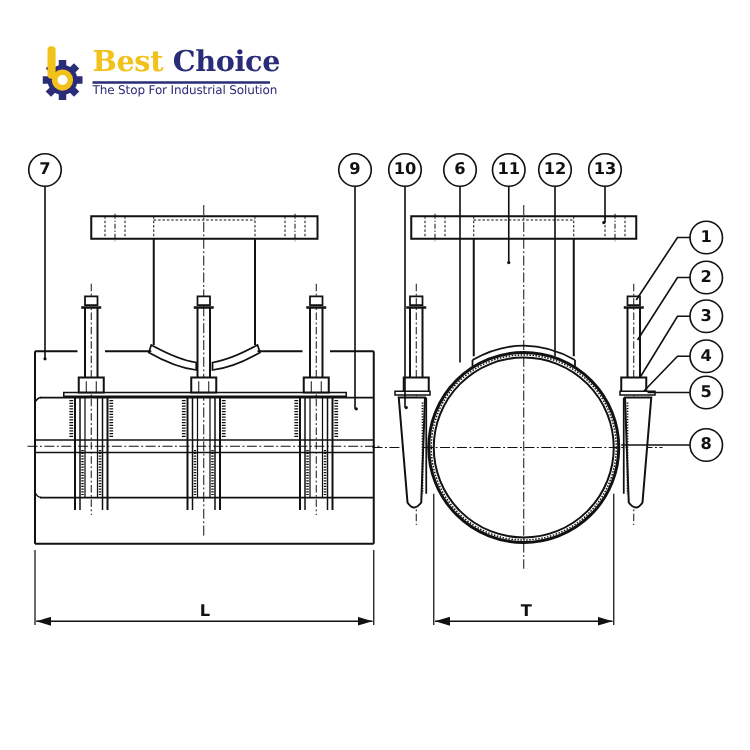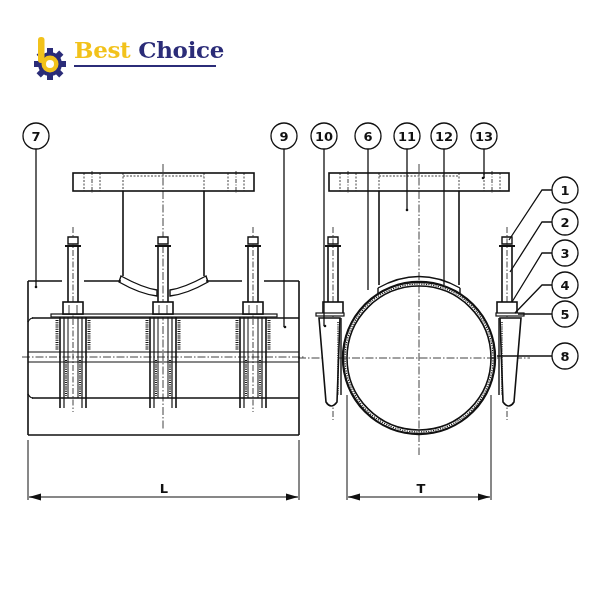--- a/index.html
+++ b/index.html
@@ -32,20 +32,21 @@
         <rect x="-16" y="-3" width="6" height="6" transform="rotate(45)"></rect>
         <rect x="10" y="-3" width="6" height="6" transform="rotate(45)"></rect>
       </g>
       <circle r="8.5" fill="#f2c21b"></circle>
       <circle r="4" fill="#ffffff"></circle>
     </g>
     <rect x="4" y="3" width="6.5" height="26" rx="3" fill="#f2c21b"></rect>
   </svg>
   <div class="logo-brand"><span class="logo-best">Best</span> <span class="logo-choice">Choice</span></div>
   <div class="logo-rule"></div>
+  <div class="logo-tagline">The Stop For Industrial Solution</div>
 </div>
 
 <svg class="drawing" width="600" height="600" viewBox="0 0 600 600" xmlns="http://www.w3.org/2000/svg">
   <defs>
     <marker id="arr" viewBox="0 0 10 6" refX="10" refY="3" markerWidth="10" markerHeight="6" orient="auto-start-reverse">
       <path d="M0,0 L10,3 L0,6 Z" fill="#111"></path>
     </marker>
   </defs>
 
   <g stroke="#111" fill="none">

